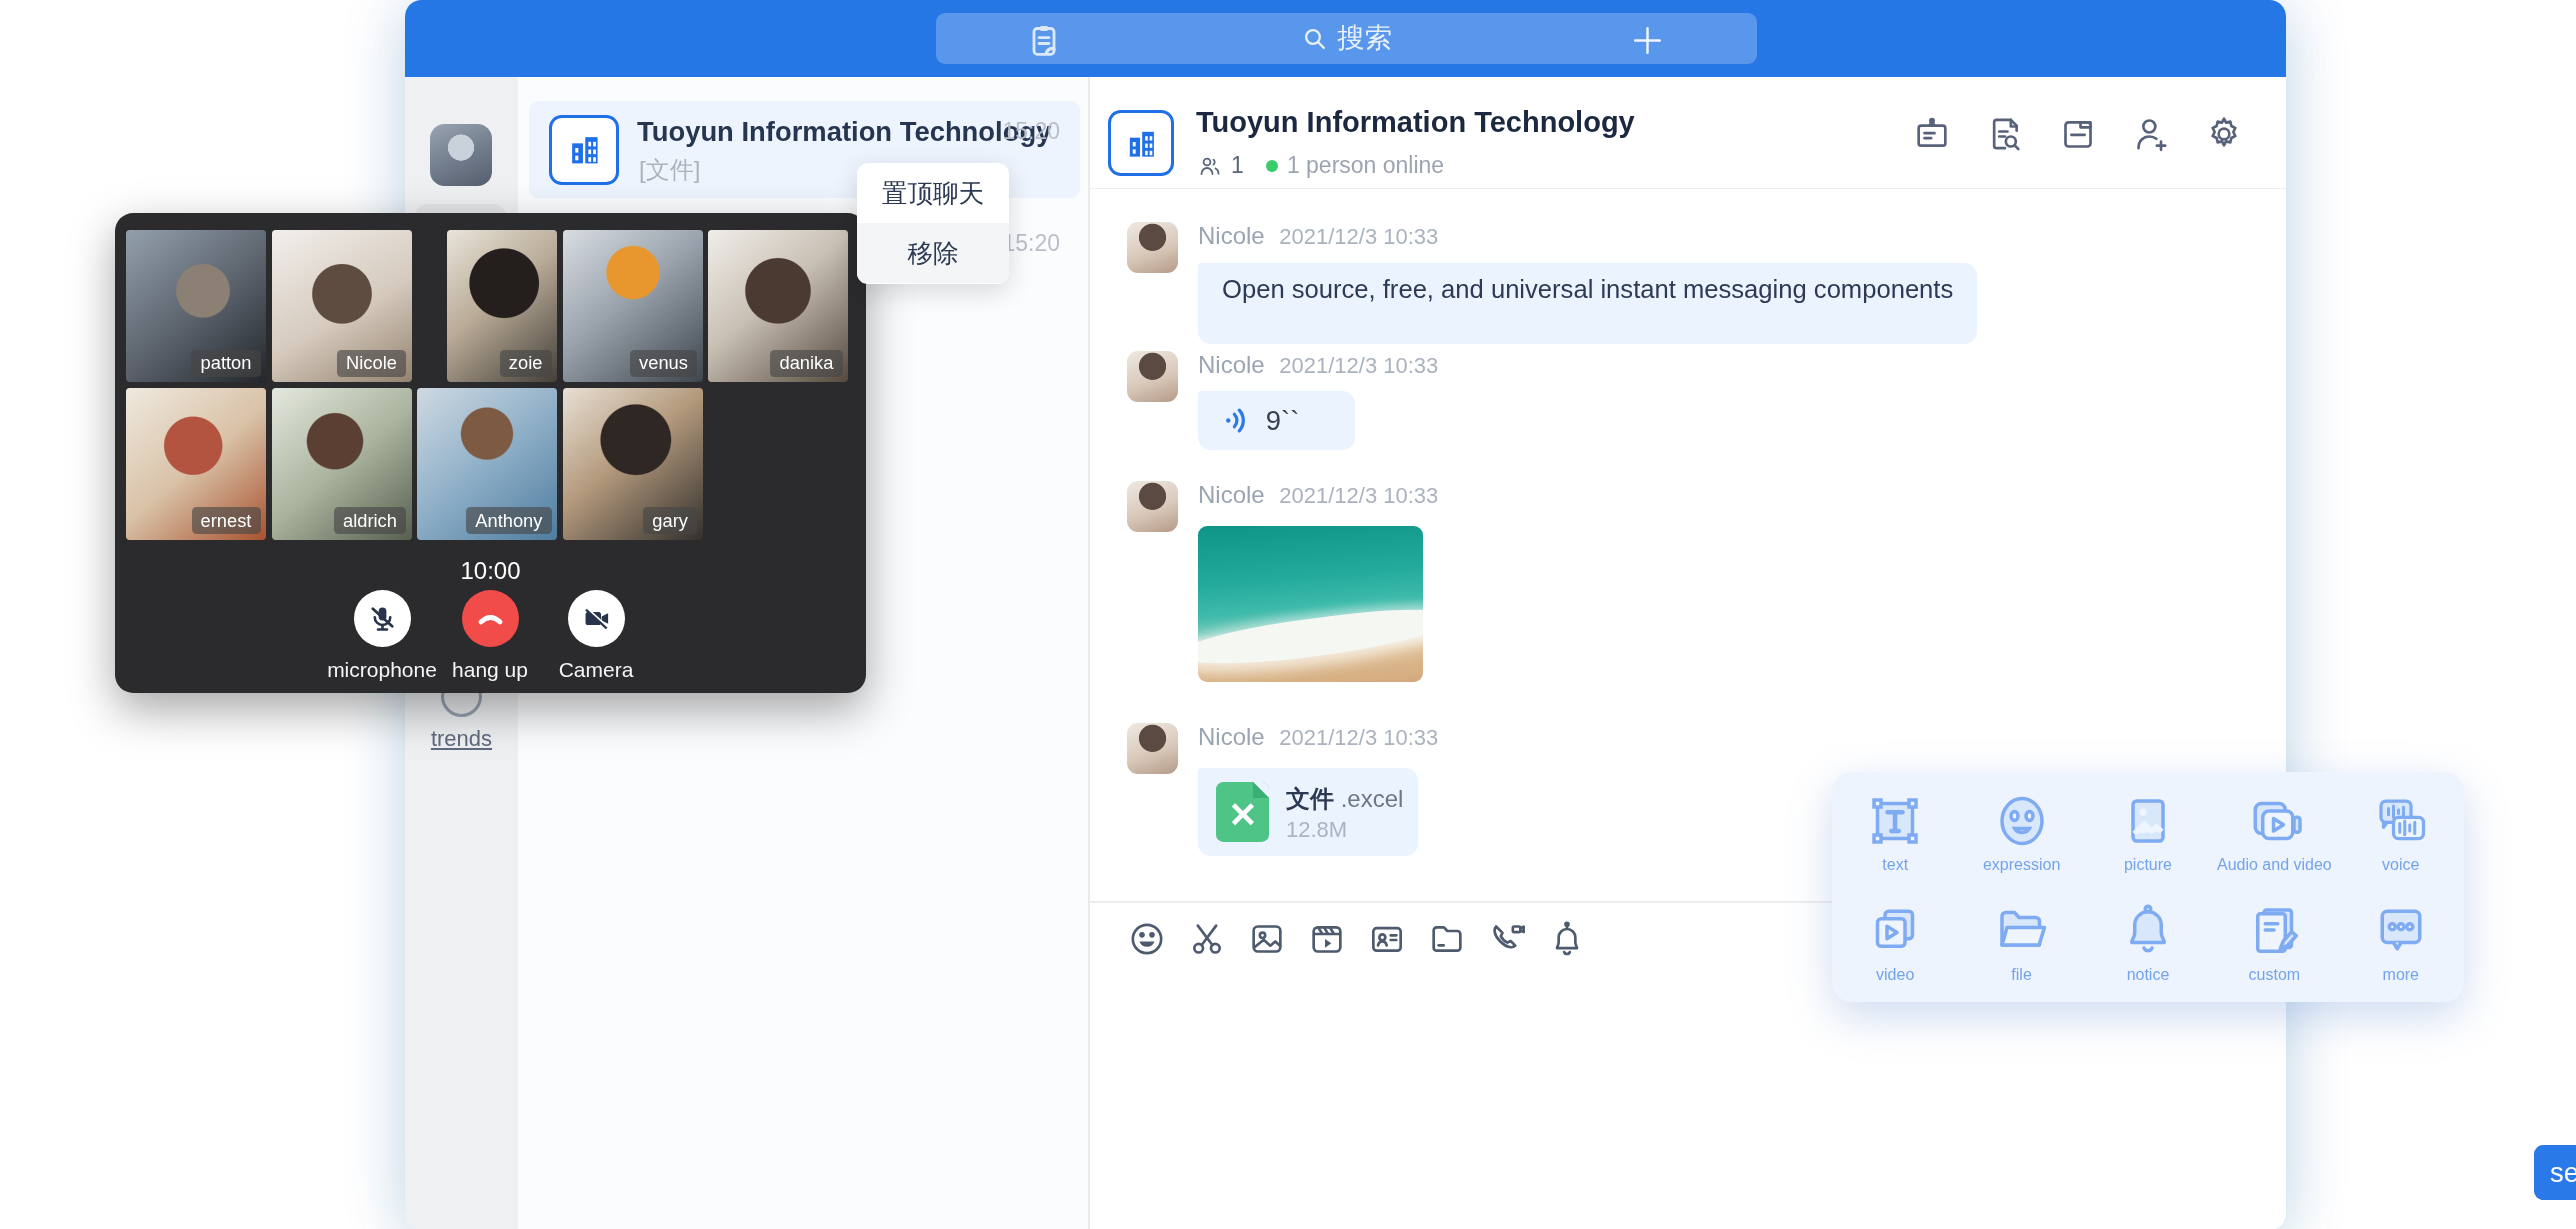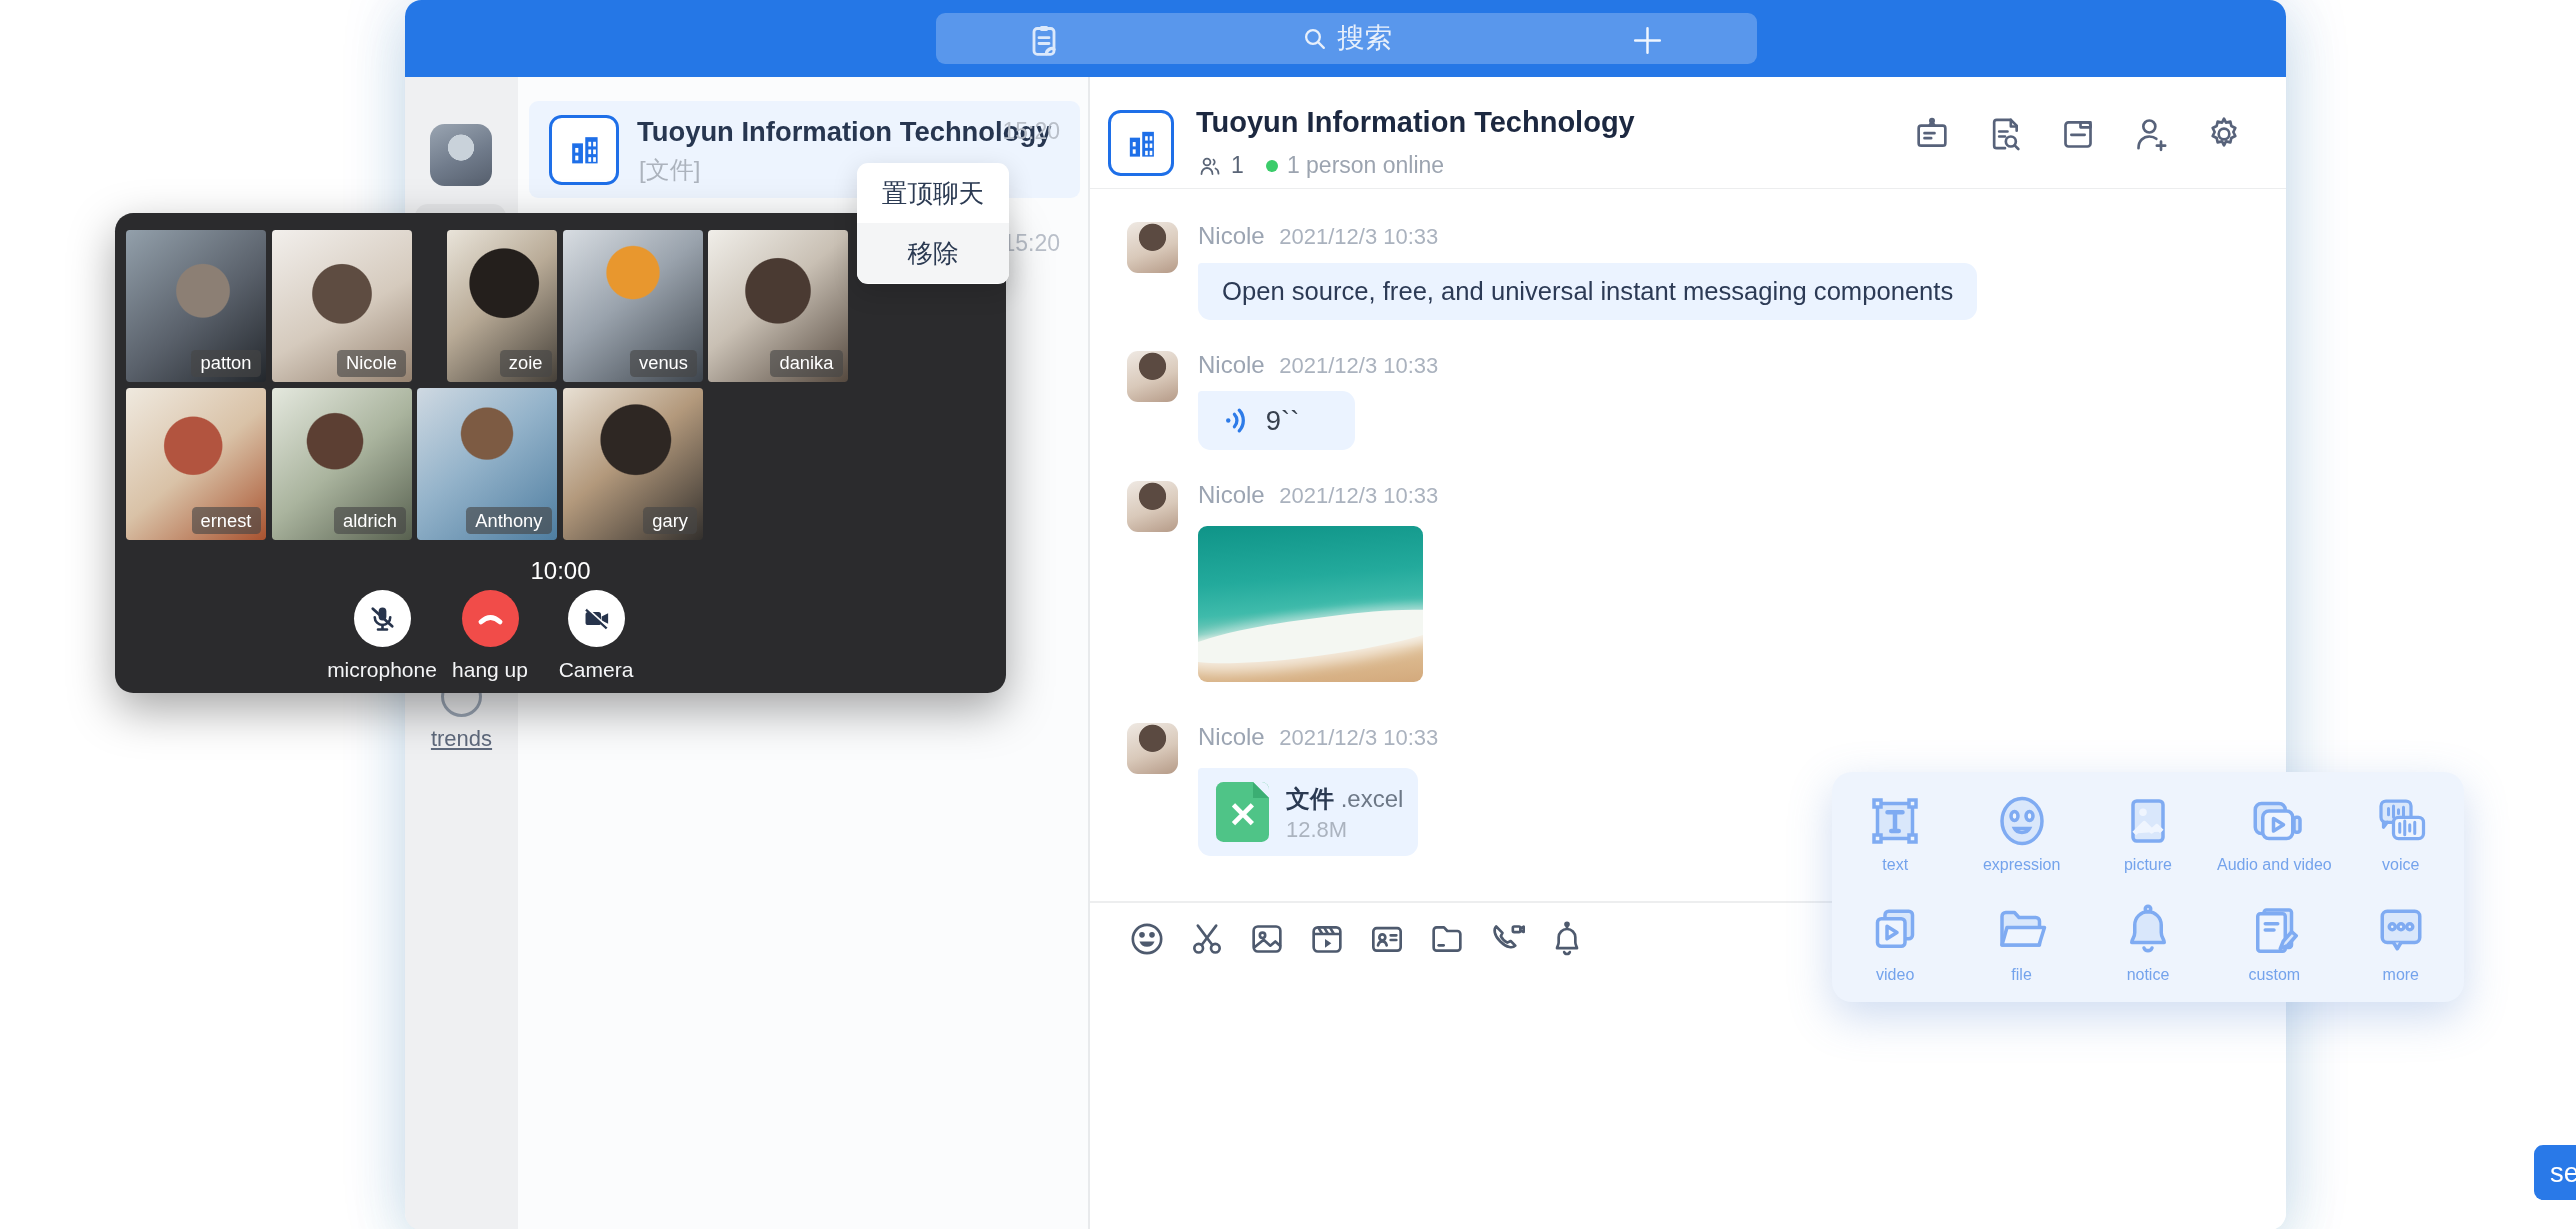--- a/index.html
+++ b/index.html
@@ -56,21 +56,21 @@
   #hdr-actions{right:42px;top:37px;display:flex;gap:33px;align-items:center;color:#57627A;}
   .hicon{width:40px;height:40px;}
 
   
   .msg-avatar{position:absolute;left:37px;width:51px;height:51px;border-radius:11px;
     background:radial-gradient(circle at 50% 30%, #5b4a41 0 30%, transparent 32%),linear-gradient(160deg,#efe9e3 0%,#d9c9ba 55%,#b59a87 100%);}
   .msg-meta{position:absolute;left:108px;display:flex;gap:14.6px;align-items:baseline;}
   .msg-name{font-size:24px;color:#9BA4B2;}
   .msg-time{font-size:22px;color:#AAB2BE;}
   .bubble{position:absolute;left:108px;background:#EBF3FF;border-radius:3.7px 12.8px 12.8px 12.8px;}
-  #bubble-text{top:186px;height:57px;display:flex;align-items:center;padding:0 24px;font-size:25.6px;color:#2C3A55;}
+  #bubble-text{top:186px;height:57px;display:flex;padding:12px 24px;font-size:25.6px;color:#2C3A55;}
   #bubble-voice{top:314px;width:135px;height:59px;display:flex;align-items:center;gap:12.8px;padding-left:22px;}
   #voice-len{font-size:27.4px;color:#37404E;}
   #msg-image{top:449px;width:225px;height:156px;border-radius:9.1px;overflow:hidden;position:absolute;left:108px;
     background:linear-gradient(175deg,#0f9488 0%,#23aa9c 34%,#3fbbab 52%,#79cabb 62%,#cfe2d2 67%,#e7dbc2 72%,#debe94 80%,#d3a97c 100%);}
   #msg-image .surf{position:absolute;left:-18.3px;bottom:25.6px;width:274px;height:38px;background:#f4f7f2;border-radius:50% 40% 55% 45%;
     transform:rotate(-7deg);box-shadow:0 9.1px 12.8px rgba(255,255,255,.65), 0 -5.5px 9.1px rgba(255,255,255,.4);}
   #bubble-file{top:691px;width:220px;height:88px;}
   #file-icon{position:absolute;left:18.3px;top:13.7px;width:53px;height:60px;background:#4FC487;border-radius:7.3px;}
   #file-fold{position:absolute;right:0;top:0;width:0;height:0;border-left:16.5px solid #3BAE73;border-top:16.5px solid #EBF3FF;border-radius:0 7.3px 0 0;}
   #file-x{position:absolute;left:0;top:7.3px;width:53px;height:53px;display:flex;align-items:center;justify-content:center;
@@ -80,21 +80,21 @@
   #file-size{position:absolute;left:88px;top:49px;font-size:22px;color:#ABB3BF;}
 
   
   #composer-line{left:0;top:824px;width:1196px;height:1.8px;background:#EDEEEF;}
   #composer-icons{left:37px;top:842px;display:flex;gap:20px;color:#4E5A6E;}
   .cicon{width:40px;height:40px;}
   #send-btn{left:1444px;top:1068px;width:128px;height:55px;background:#2979E8;border:none;border-radius:9.1px;
     color:#fff;font-size:27.4px;display:flex;align-items:center;justify-content:center;font-family:"Liberation Sans",sans-serif;}
 
   
-  #callpanel{left:115px;top:213px;width:891px;height:480px;background:#2B2B2D;border-radius:18.3px;z-index:30;
+  #callpanel{left:115px;top:213px;width:751px;height:480px;background:#2B2B2D;border-radius:18.3px;z-index:30;
     box-shadow:0 16.5px 46px rgba(0,0,0,.35);}
   #tiles{left:11px;top:17.4px;display:grid;grid-template-columns:repeat(5,140px);grid-auto-rows:152px;gap:5.5px;}
   .tile{position:relative;border-radius:3.7px;overflow:hidden;}
   .tag{position:absolute;right:5.5px;bottom:5.5px;background:rgba(70,70,70,.62);color:#fff;font-size:18.3px;
     padding:2.7px 9.1px;border-radius:4.6px;}
   .p0{background:radial-gradient(circle at 55% 40%, #8c7f74 0 22%, transparent 23%),linear-gradient(140deg,#93a0ab 0%,#59606a 55%,#23272c 100%);}
   .p1{background:radial-gradient(circle at 50% 42%, #5e4c41 0 26%, transparent 27%),linear-gradient(150deg,#f2efec 0%,#d5cabd 55%,#958270 100%);}
   .p2{background:radial-gradient(circle at 52% 35%, #241f1c 0 30%, transparent 31%),linear-gradient(140deg,#e9e4da 0%,#b9ab97 45%,#454039 100%);margin-left:30px;}
   .p3{background:radial-gradient(circle at 50% 28%, #e8972e 0 20%, transparent 21%),linear-gradient(140deg,#d8dde2 0%,#9aa3ad 45%,#3e454d 100%);}
   .p4{background:radial-gradient(circle at 55% 35%, #a8876a 0 24%, transparent 25%),linear-gradient(140deg,#f5efe6 0%,#dcccb7 50%,#8a7663 100%);}

